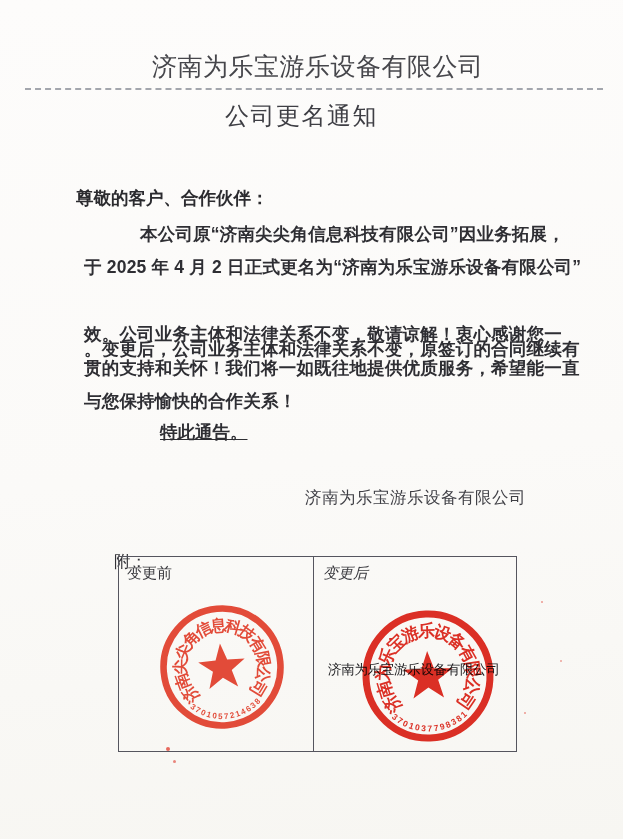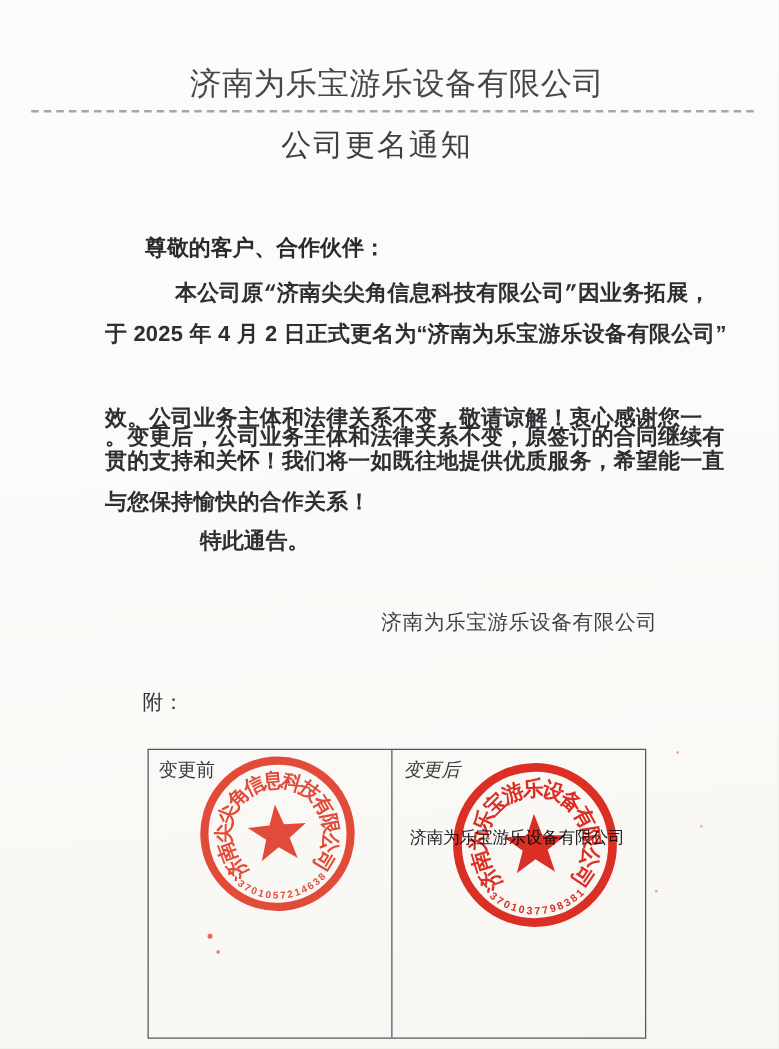--- a/index.html
+++ b/index.html
@@ -9,30 +9,30 @@
     overflow:hidden;
     font-family:"Liberation Sans","DejaVu Sans",sans-serif;
   }
   .serif{font-family:"Liberation Serif","DejaVu Serif",serif;}
   .abs{position:absolute;white-space:nowrap;}
 
   .letterhead{left:152px;top:50px;font-size:25px;color:#46464b;letter-spacing:0.5px;}
   .rule{left:25px;top:88px;width:578px;height:0;border-top:2px dashed #8d919a;opacity:.8;}
   .notice-title{left:225px;top:100px;font-size:24px;color:#3e3e44;letter-spacing:1.5px;}
 
-  .greeting{left:76px;top:186px;font-size:17.5px;font-weight:600;color:#2b2b2f;margin-left:40px;}
+  .greeting{left:76px;top:186px;font-size:17.5px;font-weight:600;color:#2b2b2f;}
   .body-line{position:absolute;left:84px;font-size:17.5px;font-weight:600;color:#2e2e33;letter-spacing:0.2px;white-space:nowrap;}
-  .closing{left:160px;top:420px;font-size:17.5px;font-weight:600;color:#2e2e33;}
+  .closing{left:160px;top:420px;font-size:17.5px;font-weight:600;color:#2e2e33;text-decoration:underline;}
 
   .sig-company{left:305px;top:487px;font-size:16.5px;color:#3f3f45;letter-spacing:0.5px;}
   .sig-date{left:341px;top:519px;font-size:15px;color:#44444a;letter-spacing:1.5px;}
 
   .attach-label{left:114px;top:551px;font-size:16.5px;color:#333338;}
 
-  .attach-table{position:absolute;left:118px;top:599px;width:399px;height:232px;
+  .attach-table{position:absolute;left:118px;top:556px;width:399px;height:196px;
     border:1.5px solid #55555e;box-sizing:border-box;}
   .col-divider{position:absolute;left:194px;top:0;width:0;height:100%;border-left:1.5px solid #55555e;}
   .cell-header{position:absolute;top:7px;font-size:15px;color:#38383d;}
   .cell-header.before{left:8px;}
   .cell-header.after{left:204px;font-style:italic;}
 
   .company-name{position:absolute;font-size:13.5px;color:#212124;letter-spacing:-0.3px;white-space:nowrap;}
   .company-name.before{left:126px;top:660px;}
   .company-name.after{left:328px;top:661px;}
 
@@ -54,21 +54,21 @@
 
   <div class="abs serif letterhead">济南为乐宝游乐设备有限公司</div>
 
   <div class="abs rule"></div>
 
   <div class="abs serif notice-title">公司更名通知</div>
 
   <div class="abs greeting">尊敬的客户、合作伙伴：</div>
 
   <div>
-    <div class="body-line" style="top:222px;padding-left:56px;font-family:Liberation Mono, monospace;">本公司原“济南尖尖角信息科技有限公司”因业务拓展，</div>
+    <div class="body-line" style="top:222px;padding-left:56px;">本公司原“济南尖尖角信息科技有限公司”因业务拓展，</div>
     <div class="body-line" style="top:255px;">于 2025 年 4 月 2 日正式更名为“济南为乐宝游乐设备有限公司”</div>
     <div class="body-line" style="top:289px;margin-top:48px;">。变更后，公司业务主体和法律关系不变，原签订的合同继续有</div>
     <div class="body-line" style="top:322px;">效。公司业务主体和法律关系不变，敬请谅解！衷心感谢您一</div>
     <div class="body-line" style="top:356px;">贯的支持和关怀！我们将一如既往地提供优质服务，希望能一直</div>
     <div class="body-line" style="top:389px;">与您保持愉快的合作关系！</div>
   </div>
 
   <div class="abs closing">特此通告。</div>
 
   <div class="abs serif sig-company">济南为乐宝游乐设备有限公司</div>

